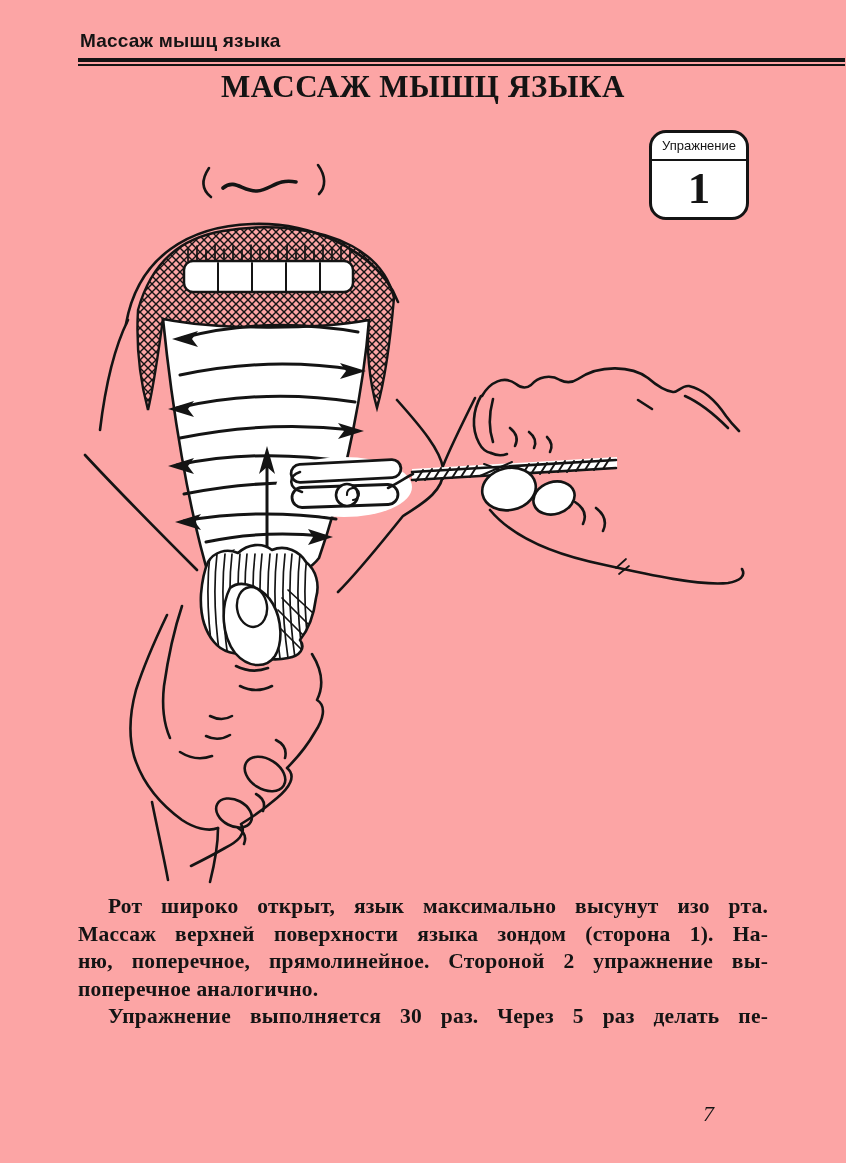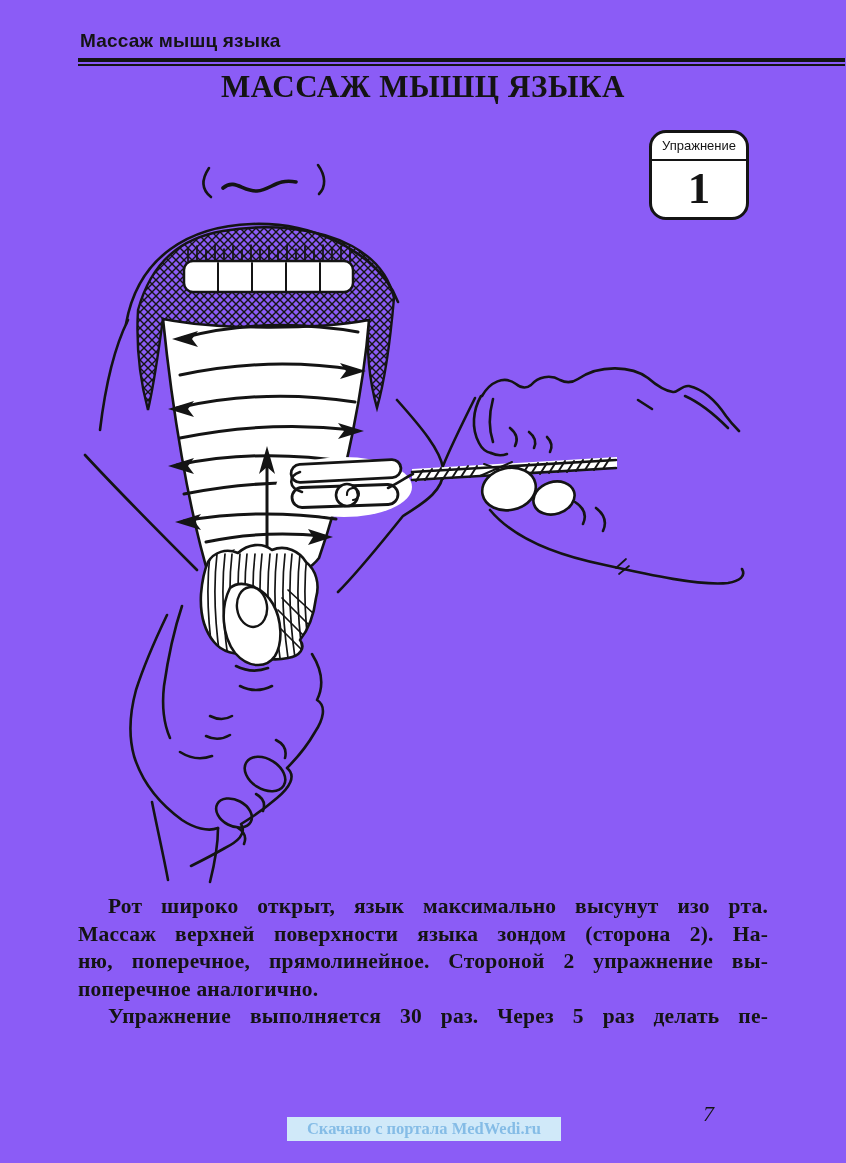--- a/index.html
+++ b/index.html
@@ -1,16 +1,16 @@
 <!DOCTYPE html>
 <html><head>
 <meta charset="utf-8">
 <style>
   html,body{margin:0;padding:0;background:#888;}
-  #page{position:relative;width:846px;height:1163px;background:#8b5cf6;overflow:hidden;
+  #page{position:relative;width:846px;height:1163px;background:#fca5a5;overflow:hidden;
         font-family:"Liberation Serif", serif;color:#141414;}
   
   #running-head{position:absolute;left:80px;top:30px;font-family:"Liberation Sans",sans-serif;
         font-weight:700;font-size:19px;letter-spacing:.2px;}
   #head-rule{position:absolute;left:78px;top:58px;width:767px;height:2px;
         border-top:4px solid #141414;border-bottom:2.5px solid #141414;}
   
   #page-title{position:absolute;left:78px;top:69px;width:690px;text-align:center;
         font-weight:700;font-size:31px;letter-spacing:.6px;}
   
@@ -165,22 +165,21 @@
       <path class="ln" d="M216,612 Q228,618 225,630 M196,666 Q207,672 203,683 M178,700 Q188,706 184,716"></path>
       <ellipse cx="205" cy="646" rx="22" ry="15" fill="none" stroke="#141414" stroke-width="2.6" transform="rotate(32 205 646)"></ellipse>
       <ellipse cx="174" cy="685" rx="19" ry="13" fill="none" stroke="#141414" stroke-width="2.6" transform="rotate(28 174 685)"></ellipse>
       <path class="ln" d="M150,588 Q162,594 172,588 M146,608 Q158,614 170,607"></path>
       <path class="ln" d="M92,674 C98,704 104,730 108,752 M158,700 C158,720 154,738 150,754"></path>
     </g>
   </svg>
 
   <div id="body-text">
     <div class="bodyline indent">Рот широко открыт, язык максимально высунут изо рта.</div>
-    <div class="bodyline">Массаж верхней поверхности языка зондом (сторона 2). На-</div>
+    <div class="bodyline">Массаж верхней поверхности языка зондом (сторона 1). На-</div>
     <div class="bodyline">ню, поперечное, прямолинейное. Стороной 2 упражнение вы-</div>
     <div class="bodyline last">поперечное аналогично.</div>
     <div class="bodyline indent">Упражнение выполняется 30 раз. Через 5 раз делать пе-</div>
   </div>
 
-  <div id="watermark">Скачано с портала MedWedi.ru</div>
   <div id="page-number">7</div>
 
 </div>
 
 </body></html>

